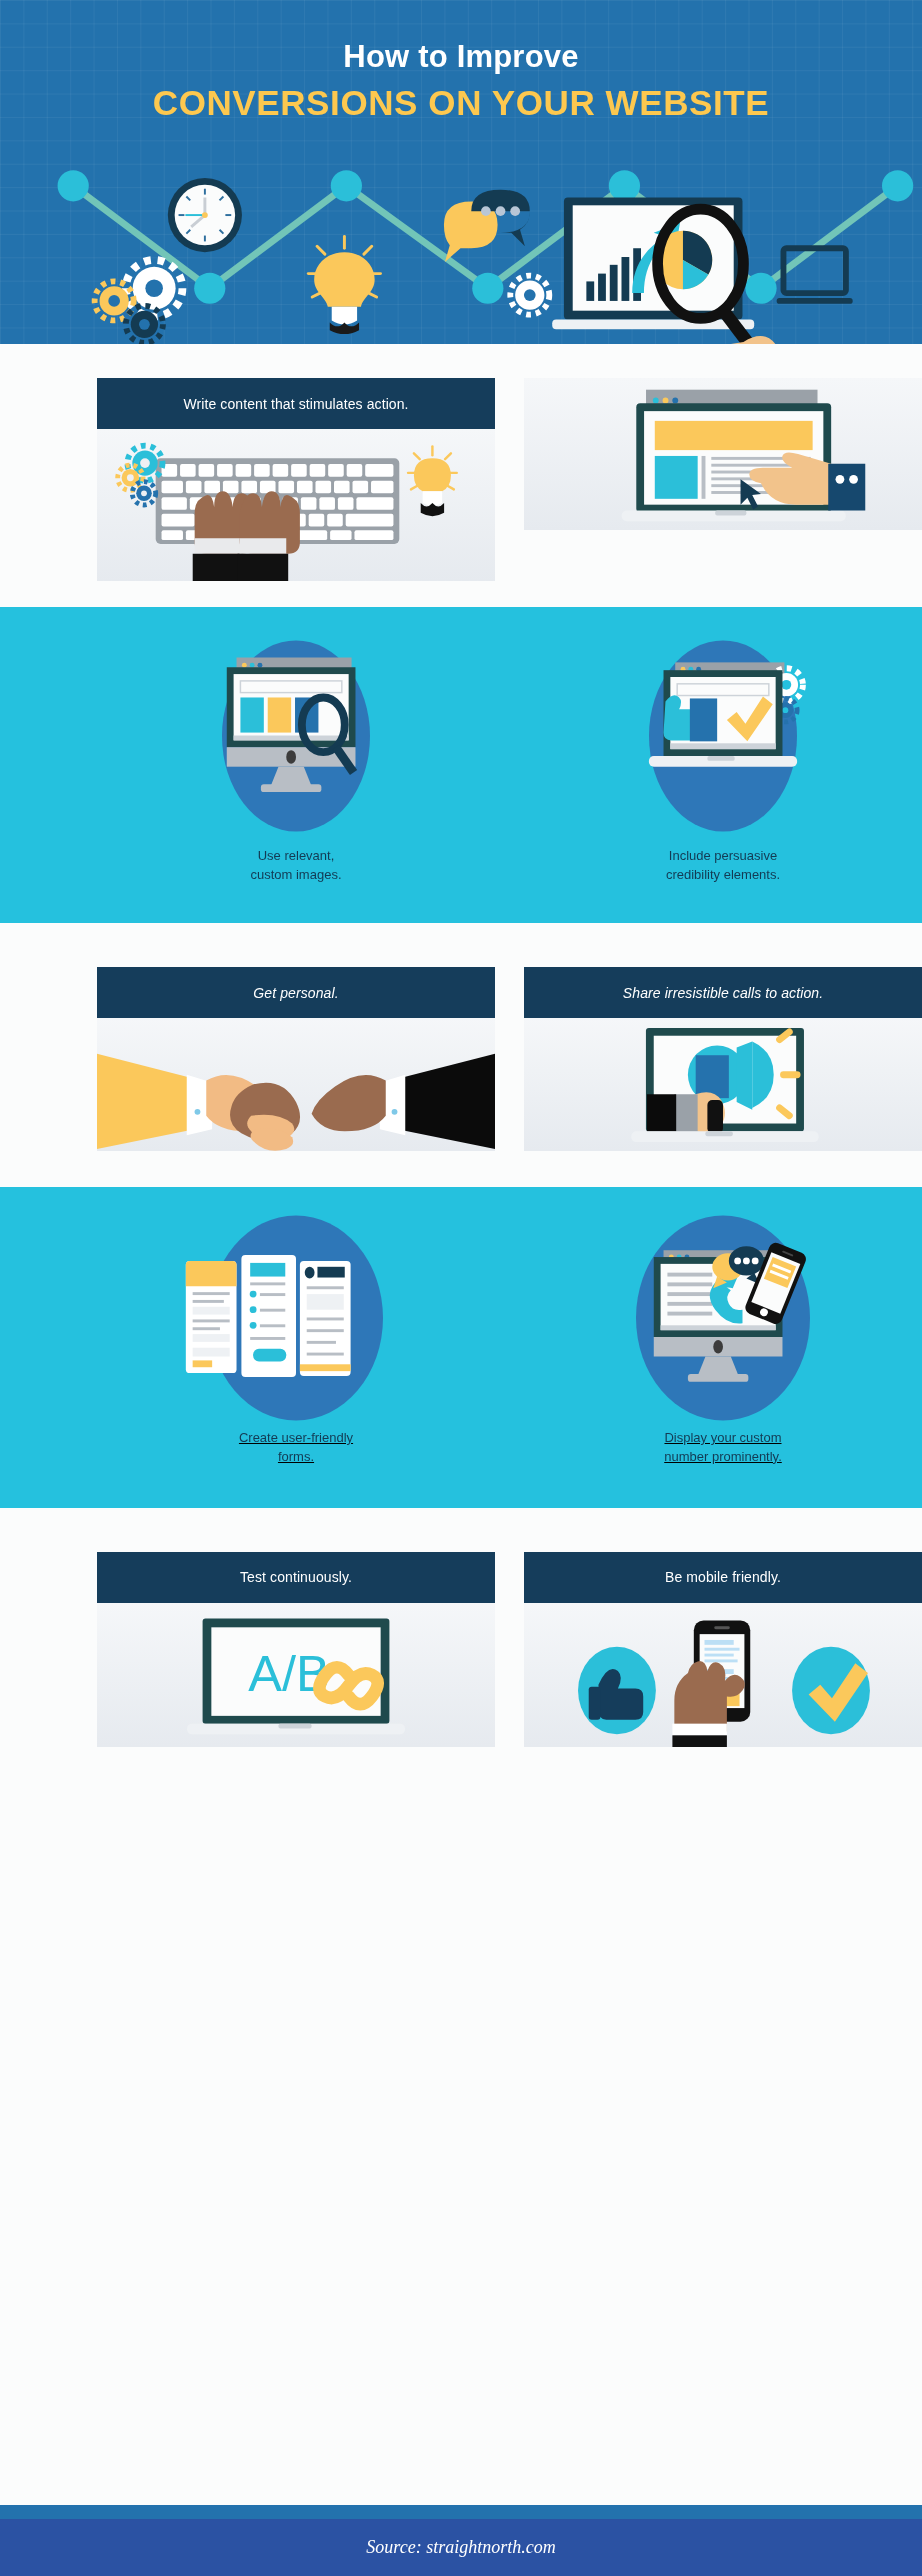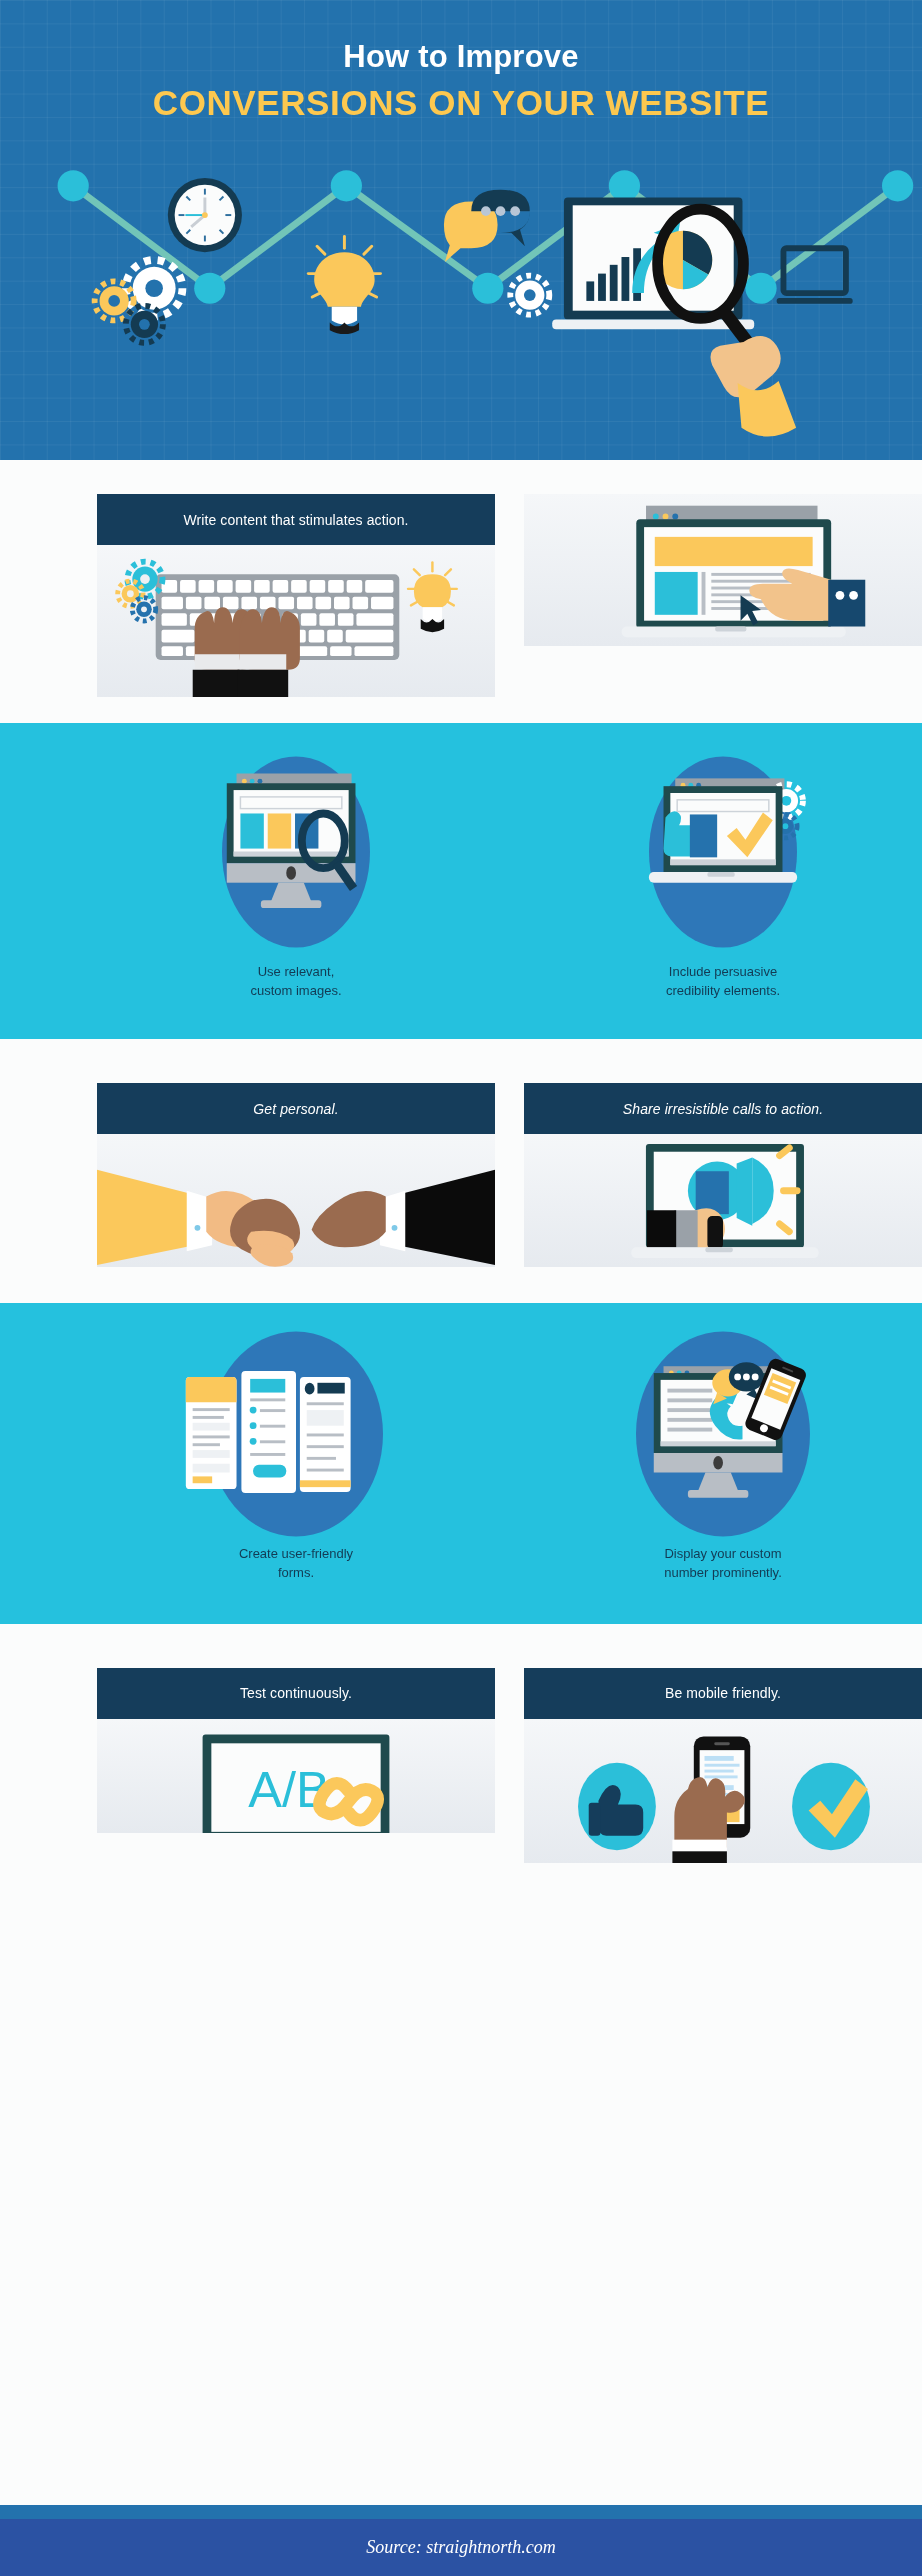--- a/index.html
+++ b/index.html
@@ -13,21 +13,21 @@
     width: 922px;
     height: 2576px;
     overflow: hidden;
     background: #fbfcfc;
   }
 
   
   .header {
     position: relative;
     width: 922px;
-    height: 460px;
+    height: 344px;
     background: #2372ad;
     overflow: hidden;
   }
   .header-grid {
     position: absolute; inset: 0;
     background-image:
       linear-gradient(to right, rgba(255,255,255,0.055) 1px, transparent 1px),
       linear-gradient(to bottom, rgba(255,255,255,0.055) 1px, transparent 1px);
     background-size: 23.4px 23.4px;
   }
@@ -533,21 +533,21 @@
             <rect x="126" y="78" width="30" height="38" fill="#0b0b0b"></rect>
 
             <rect x="110" y="116" width="192" height="11" rx="5" fill="#eef1f4"></rect>
             <rect x="186" y="116" width="28" height="5" rx="2" fill="#cdd3d9"></rect>
           </svg>
         </div>
       </div>
     </div>
   </div>
 
-  <div class="section cyan" style="padding:33px 0 41px;">
+  <div class="section cyan" style="padding:33px 0 41px;text-decoration:underline;">
     <div class="row">
 
       <div class="cell">
         <div class="cell-art">
           <div class="blob" style="width:174px;height:205px;"></div>
           <svg width="398" height="195" viewBox="0 0 408 200" style="position:absolute;left:0;top:0;">
 
             <g>
               <rect x="91" y="42" width="52" height="115" rx="4" fill="#ffffff"></rect>
               <path d="M91 46 q0 -4 4 -4 l44 0 q4 0 4 4 l0 22 l-52 0 Z" fill="#fbc85b"></path>
@@ -654,21 +654,21 @@
     </div>
   </div>
 
   <div class="section white" style="padding:44px 0 12px;">
     <div class="row">
 
       <div class="card">
         <div class="card-head">
           <div class="card-head-text">Test continuously.</div>
         </div>
-        <div class="card-body" style="height:114px;">
+        <div class="card-body" style="height:144px;">
           <svg width="398" height="144" viewBox="0 0 408 148">
             <rect x="108" y="16" width="192" height="108" rx="3" fill="#1f4a4d"></rect>
             <rect x="117" y="25" width="174" height="91" fill="#fbfcfc"></rect>
             <text x="155" y="90" font-family="Liberation Sans, sans-serif" font-size="52" fill="#2bbfd9">A/B</text>
 
             <g fill="none" stroke="#fbc85b" stroke-width="13" stroke-linecap="round">
               <path d="M258 74 q-12 -16 -24 0 q-12 16 0 22 q12 6 24 -11 q12 -17 24 -11 q12 6 0 22 q-12 16 -24 0"></path>
             </g>
             <rect x="92" y="124" width="224" height="11" rx="5" fill="#eef1f4"></rect>
             <rect x="186" y="124" width="34" height="5" rx="2" fill="#cdd3d9"></rect>

